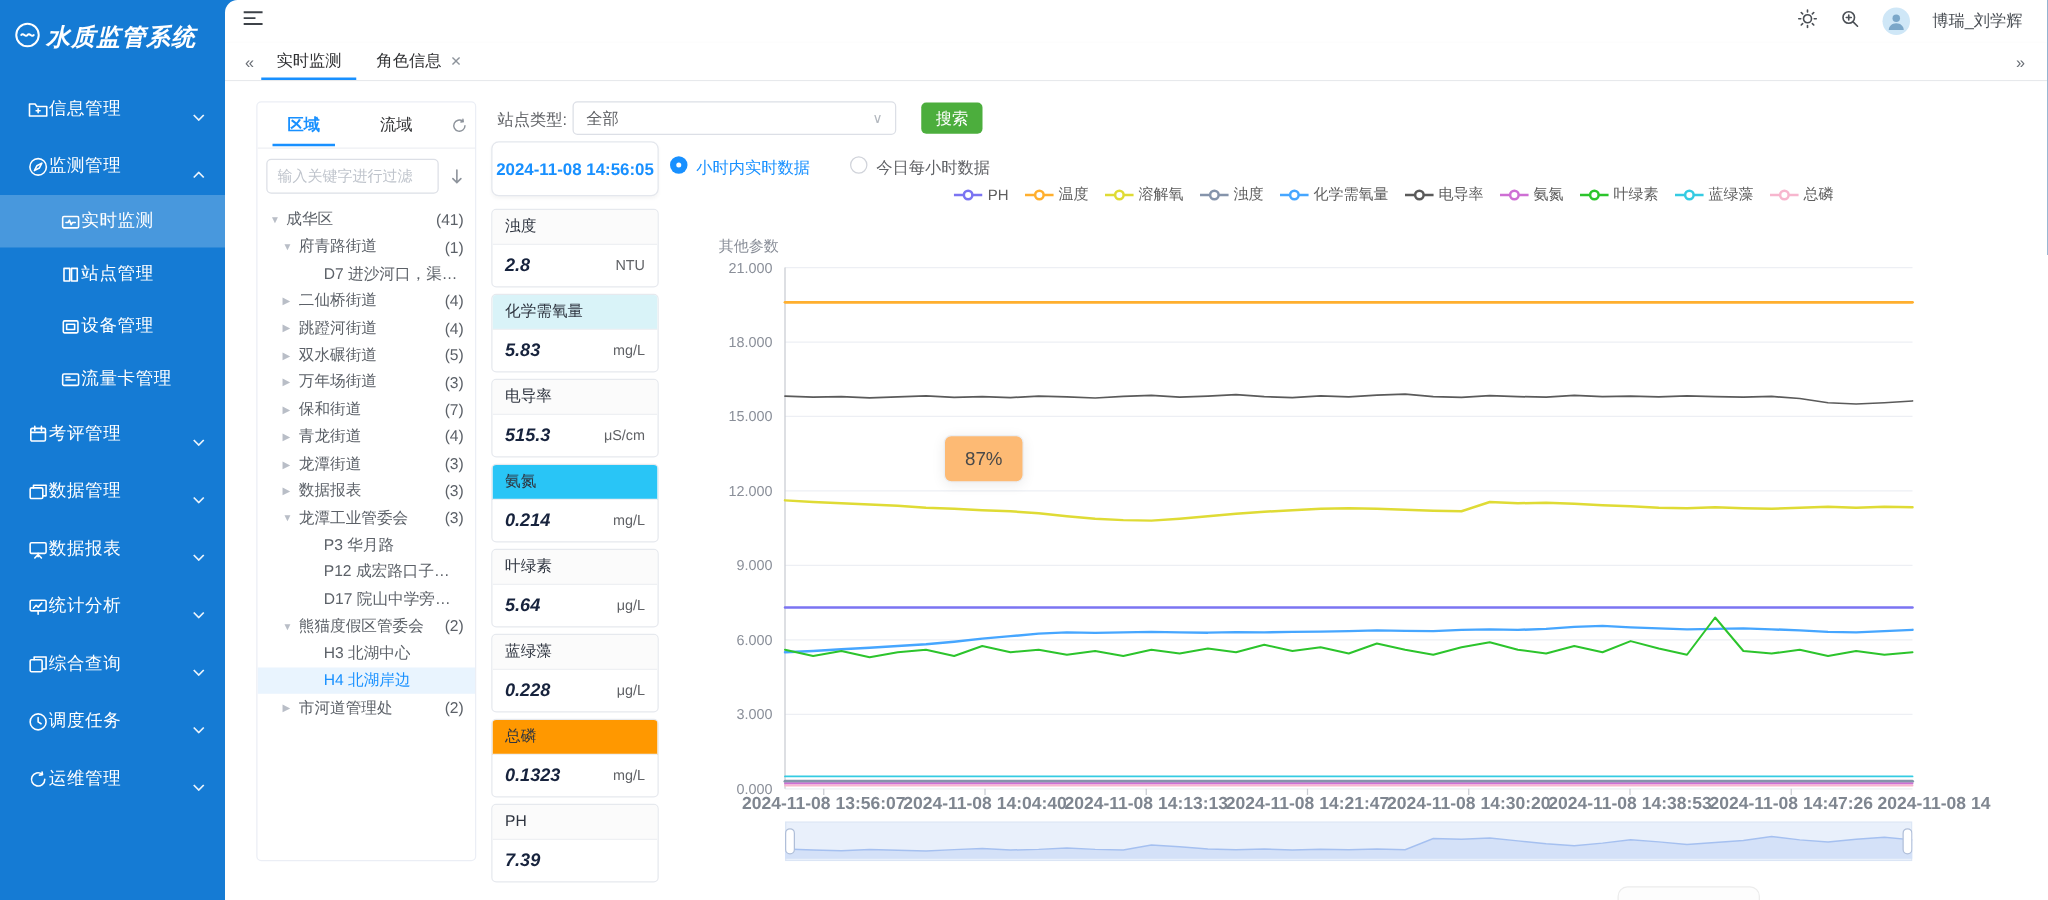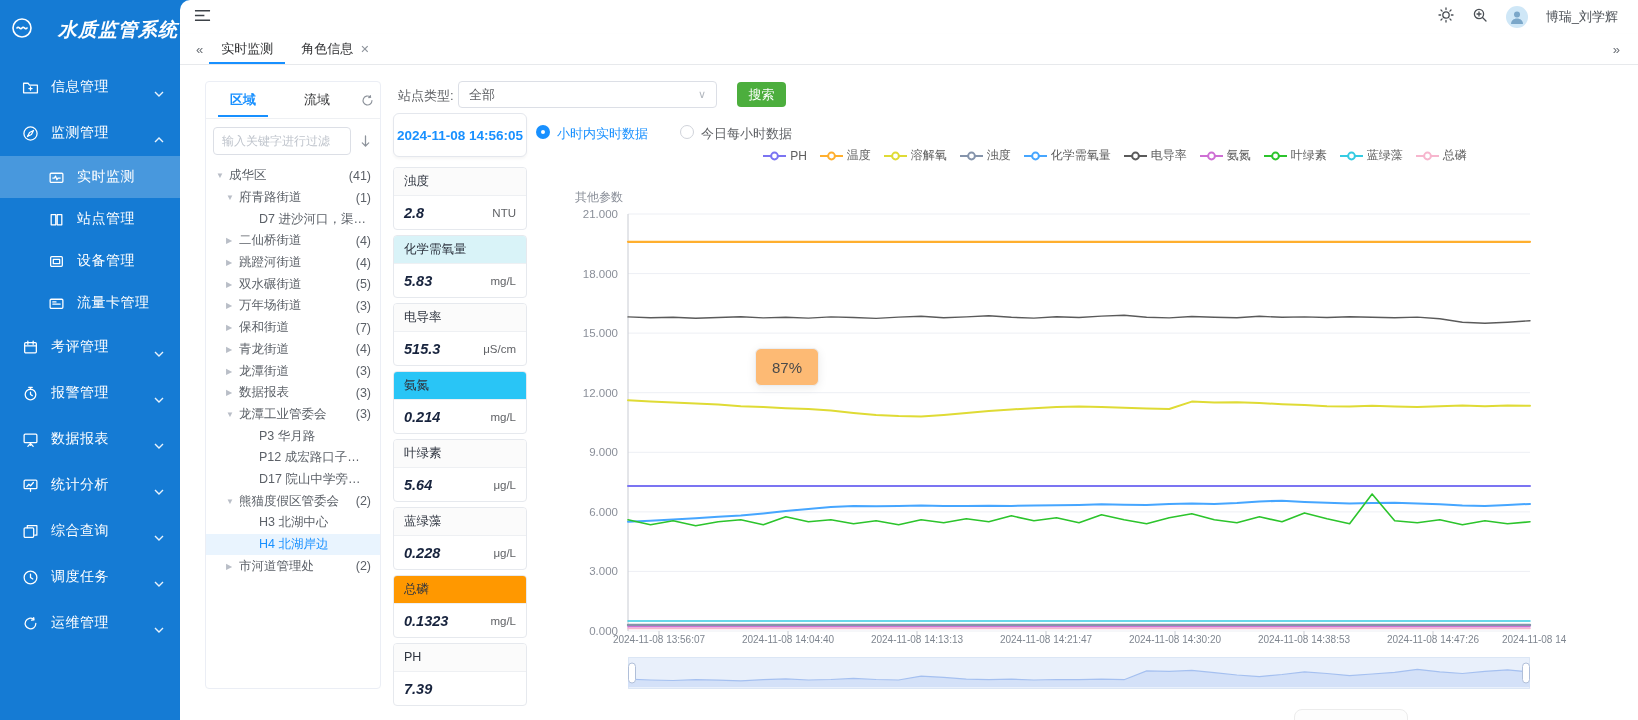--- a/index.html
+++ b/index.html
@@ -1,27 +1,27 @@
 <!DOCTYPE html>
 <html><head>
 <meta charset="utf-8">
 <style>
   html,body{margin:0;padding:0;background:#8ea4b8;}
   .page{position:relative;width:1638px;height:720px;background:#157bd4;overflow:hidden;
         font-family:"Liberation Sans","DejaVu Sans",sans-serif;-webkit-font-smoothing:antialiased;}
   
   .sidebar{position:absolute;left:0;top:0;width:180px;height:720px;background:#157bd4;color:#fff;}
-  .logo{display:flex;align-items:center;gap:24px;height:60px;padding:0 10px;box-sizing:border-box;text-align:right;}
+  .logo{display:flex;align-items:center;gap:3px;height:60px;padding:0 10px;box-sizing:border-box;text-align:right;}
   .logo-text{font-size:19px;font-weight:bold;font-style:italic;letter-spacing:1px;
              font-family:"DejaVu Serif","Liberation Serif",serif;white-space:nowrap;}
   #sidebar-menu{position:absolute;top:64px;left:0;right:0;}
   .srow{display:flex;align-items:center;height:46px;padding:0 16px 0 22px;font-size:14px;cursor:pointer;box-sizing:border-box;}
   .srow .icn{width:17px;height:17px;display:inline-flex;}
   .srow .icn svg{width:17px;height:17px;fill:none;stroke:#fff;stroke-width:1.2;stroke-linecap:round;stroke-linejoin:round;}
-  .srow .lbl{margin-left:12px;letter-spacing:.5px;}
+  .srow .lbl{letter-spacing:.5px;}
   .srow .chev{margin-left:auto;width:10px;height:6px;}
   .srow .chev svg{width:10px;height:6px;fill:none;stroke:#e9f3fc;stroke-width:1.4;}
   .srow .chev.up svg{transform:rotate(180deg);}
   .sub .srow{height:42px;padding-left:48px;}
   .srow.active{background:rgba(255,255,255,.22);}
   
   .main{position:absolute;left:180px;top:0;width:1458px;height:720px;background:#fff;
         border-top-left-radius:10px;overflow:hidden;}
   .topbar{position:relative;height:34px;display:flex;align-items:center;padding:0 10px 0 14px;text-align:right;}
   .hamburger svg{width:17px;height:15px;stroke:#3d4248;stroke-width:1.6;}
@@ -85,21 +85,21 @@
   .card-b{height:33px;display:flex;align-items:center;justify-content:space-between;padding:0 10px;}
   .card-v{font-size:14.5px;font-weight:bold;font-style:italic;color:#17233d;}
   .card-u{font-size:11.5px;color:#606266;}
   
   .chart{position:absolute;left:360px;top:16px;width:1080px;height:624px;}
   #legend{position:absolute;left:130px;top:66px;width:890px;display:flex;justify-content:center;align-items:center;
           gap:13px;font-size:12px;color:#5e5e5e;}
   .legend-item{display:flex;align-items:center;gap:4px;cursor:pointer;white-space:nowrap;}
   .axis-name{position:absolute;left:35px;top:108px;font-size:12px;color:#8a8f99;}
   #plot{position:absolute;left:0;top:0;}
-  #xlabels{position:absolute;left:0;top:553px;width:1080px;height:16px;font-size:10px;color:#7f8690;}
+  #xlabels{position:absolute;left:0;top:553px;width:1080px;height:16px;font-size:14px;color:#7f8690;font-weight:bold;}
   .xlab{position:absolute;transform:translateX(-50%);white-space:nowrap;}
   .xlab.last{transform:none;}
   .tooltip{position:absolute;left:215px;top:267px;width:62px;height:36px;background:#fdba74;border:1px solid #ebeef2;
            border-radius:6px;box-shadow:0 2px 10px rgba(0,0,0,.08);display:flex;align-items:center;
            justify-content:center;font-size:15px;color:#4a4a4a;}
   #brush{position:absolute;left:88px;top:576px;cursor:pointer;}
   .partial-box{position:absolute;left:1114px;top:644px;width:112px;height:20px;background:#fdfdfd;
                border:1px solid #ececec;border-radius:8px;}
 </style>
 </head>
@@ -187,25 +187,25 @@
             </svg>
           </span>
           <span class="lbl">考评管理</span>
           <span class="chev "><svg viewBox="0 0 10 6">
               <polyline points="1,1 5,5 9,1"></polyline>
             </svg></span>
         </div>
         <div class="srow">
           <span class="icn">
             <svg viewBox="0 0 16 16">
-              <circle cx="8" cy="9" r="5"></circle>
-              <path d="M8 6.8V9l1.7 1M6.3 2.2h3.4M8 2.2v1.8"></path>
-            </svg>
-          </span>
-          <span class="lbl">报警管理</span>
+              <rect x="2" y="5" width="9.5" height="8" rx="1"></rect>
+              <path d="M4.5 5V3h9.5v8h-2"></path>
+            </svg>
+          </span>
+          <span class="lbl">数据管理</span>
           <span class="chev "><svg viewBox="0 0 10 6">
               <polyline points="1,1 5,5 9,1"></polyline>
             </svg></span>
         </div>
         <div class="srow">
           <span class="icn">
             <svg viewBox="0 0 16 16">
               <rect x="2" y="3" width="12" height="8" rx="1"></rect>
               <path d="M8 11v2.5M5.5 14.5L8 11.8l2.5 2.7"></path>
             </svg>

